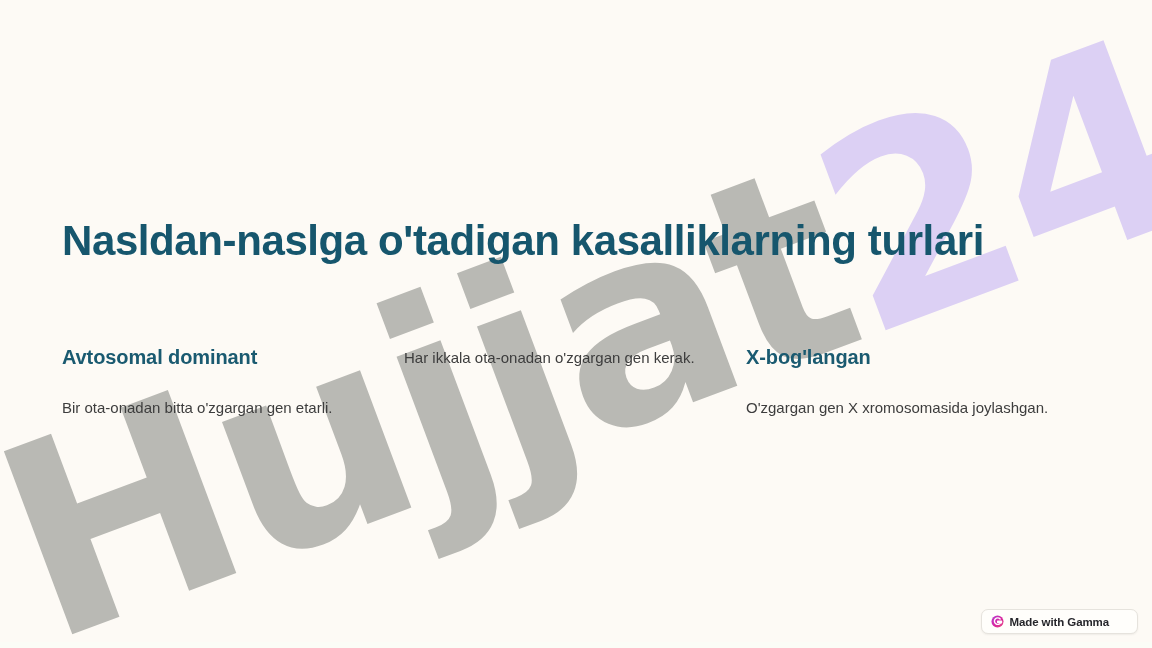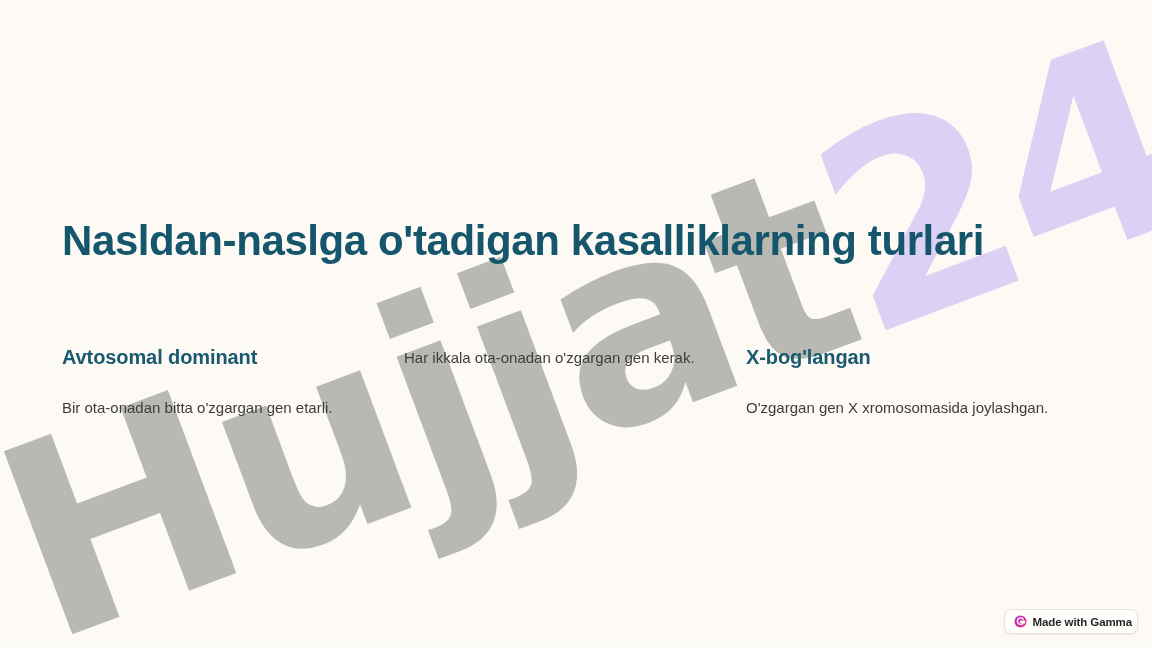--- a/index.html
+++ b/index.html
@@ -105,21 +105,21 @@
 
   
   .gamma-badge {
     position: absolute;
     right: 14px;
     bottom: 14px;
     height: 25px;
     display: flex;
     align-items: center;
     gap: 6px;
-    padding: 0 5px 0 9px;
+    padding: 0 28px 0 9px;
     background: #fffefb;
     border: 1px solid #e6e3dd;
     border-radius: 7px;
     box-shadow: 0 1px 2px rgba(0,0,0,0.06);
     box-sizing: border-box;
   }
   .gamma-icon {
     width: 13px;
     height: 13px;
     display: block;

